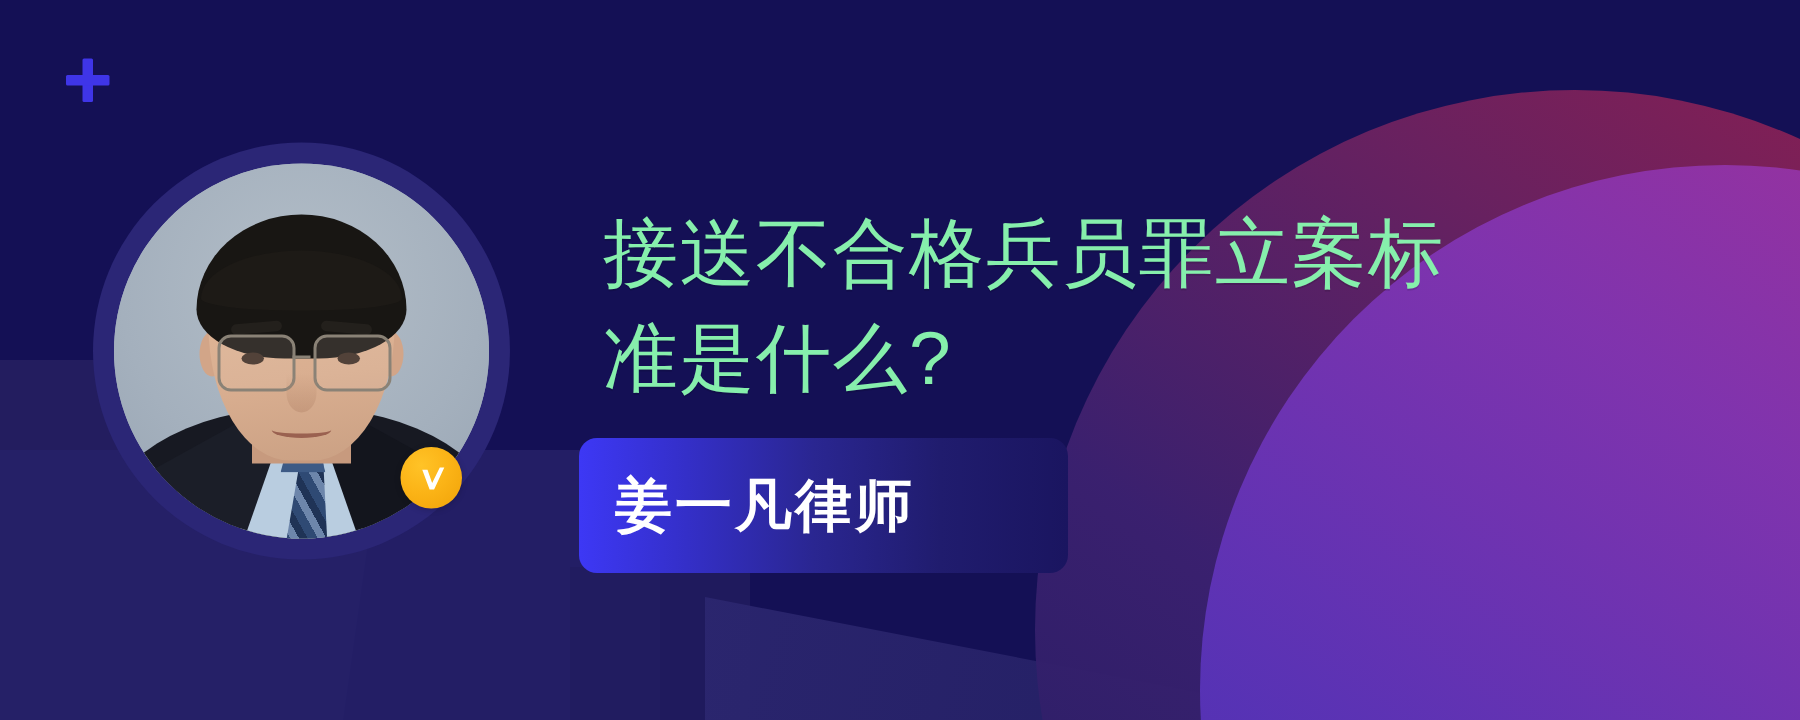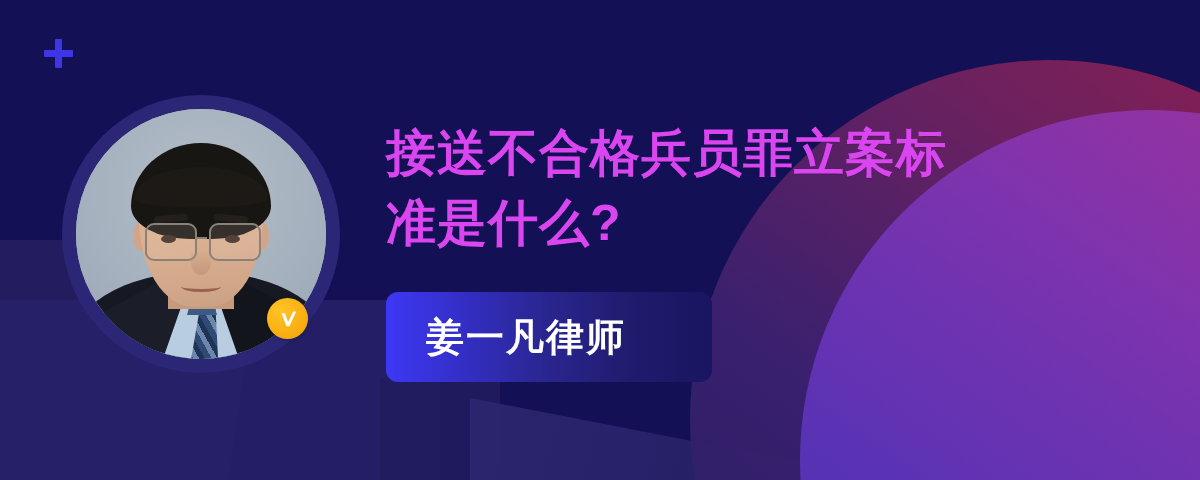--- a/index.html
+++ b/index.html
@@ -295,26 +295,26 @@
 
   
   .content {
     position: absolute;
     left: 386px;
     top: 118px;
     width: 760px;
   }
 
   .headline {
-    color: #d946ef;
+    color: #86efac;
     font-size: 50px;
-    font-weight: 700;
+    font-weight: 400;
     line-height: 1.40;
     letter-spacing: 1px;
-    margin: 0;
+    margin: 16px;
     white-space: pre-line;
     text-shadow: 0 1px 0 rgba(0,0,0,0.12);
   }
 
   .name-badge {
     position: absolute;
     left: 386px;
     top: 292px;
     width: 326px;
     height: 90px;
@@ -322,21 +322,21 @@
     background: linear-gradient(90deg, #3d38f5 0%, #342fc8 22%, #2a2691 48%, #201c6e 74%, #1a1560 100%);
     display: flex;
     align-items: center;
   }
 
   .name-badge .name-text {
     color: #ffffff;
     font-size: 38px;
     font-weight: 700;
     letter-spacing: 2px;
-    padding-left: 40px;
+    padding-left: 24px;
     white-space: nowrap;
   }
 </style>
 </head>
 <body>
 
 <div id="banner">
 
   <div class="bg-base"></div>
   <div class="bg-panel-left2"></div>

